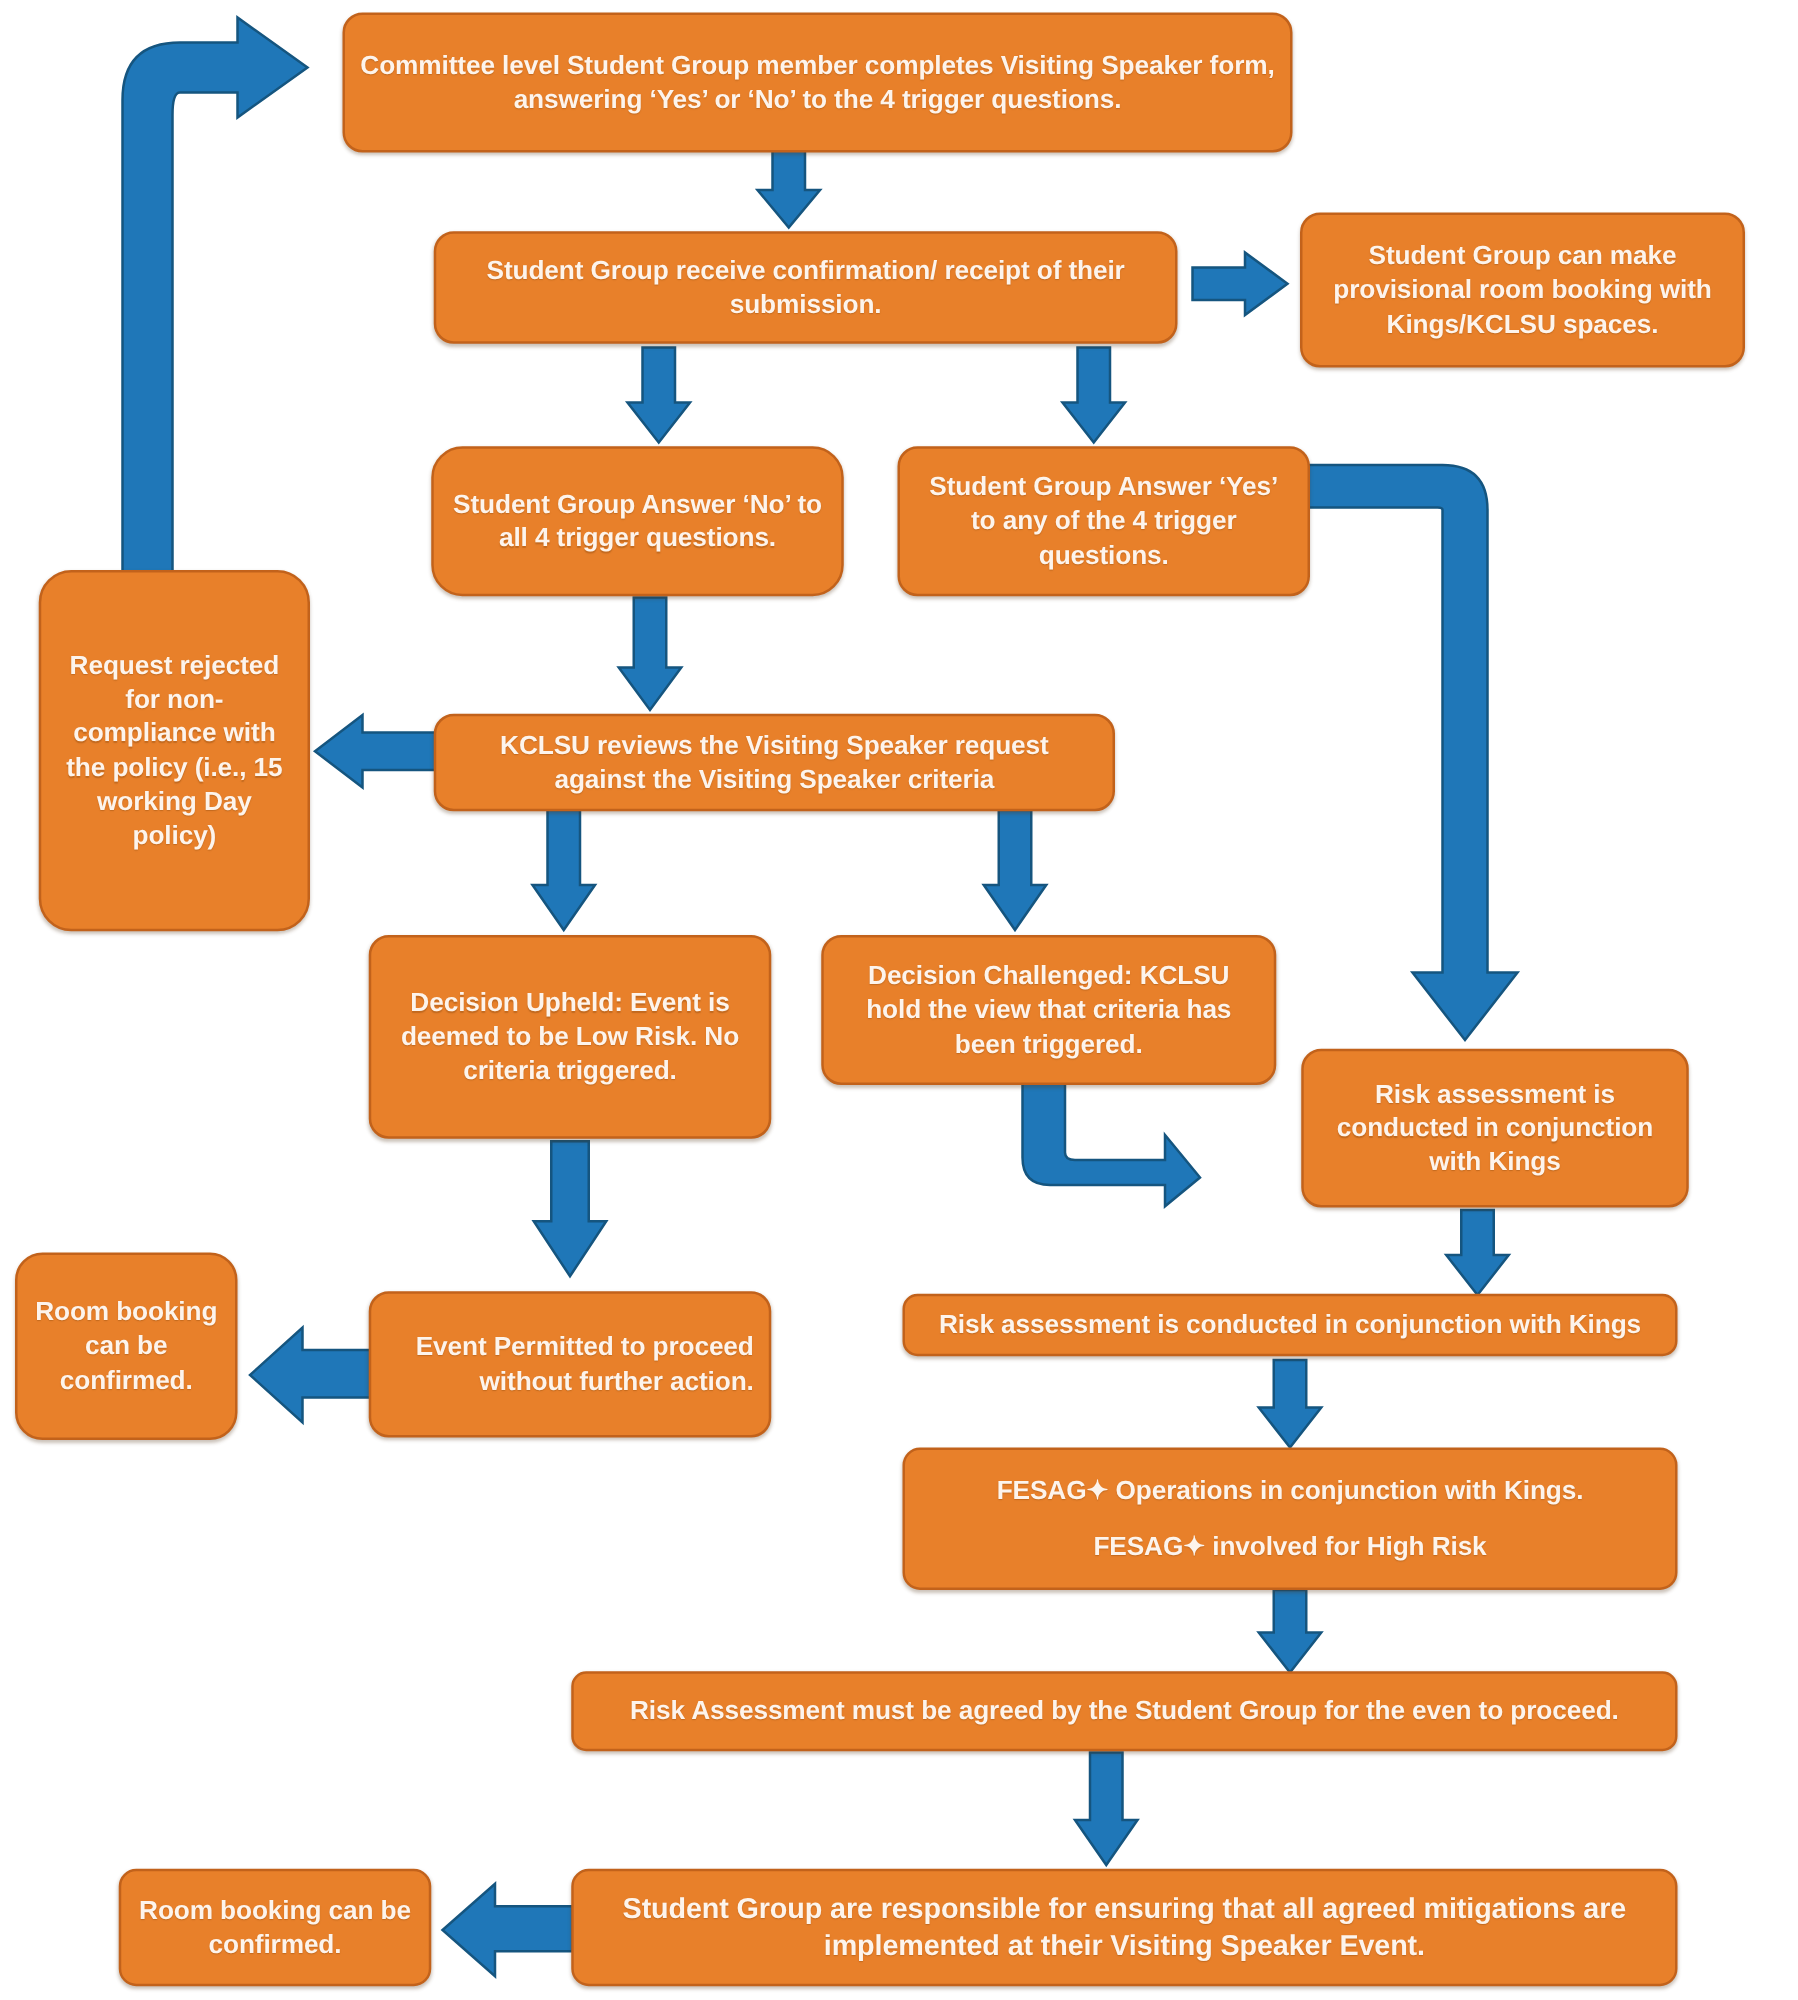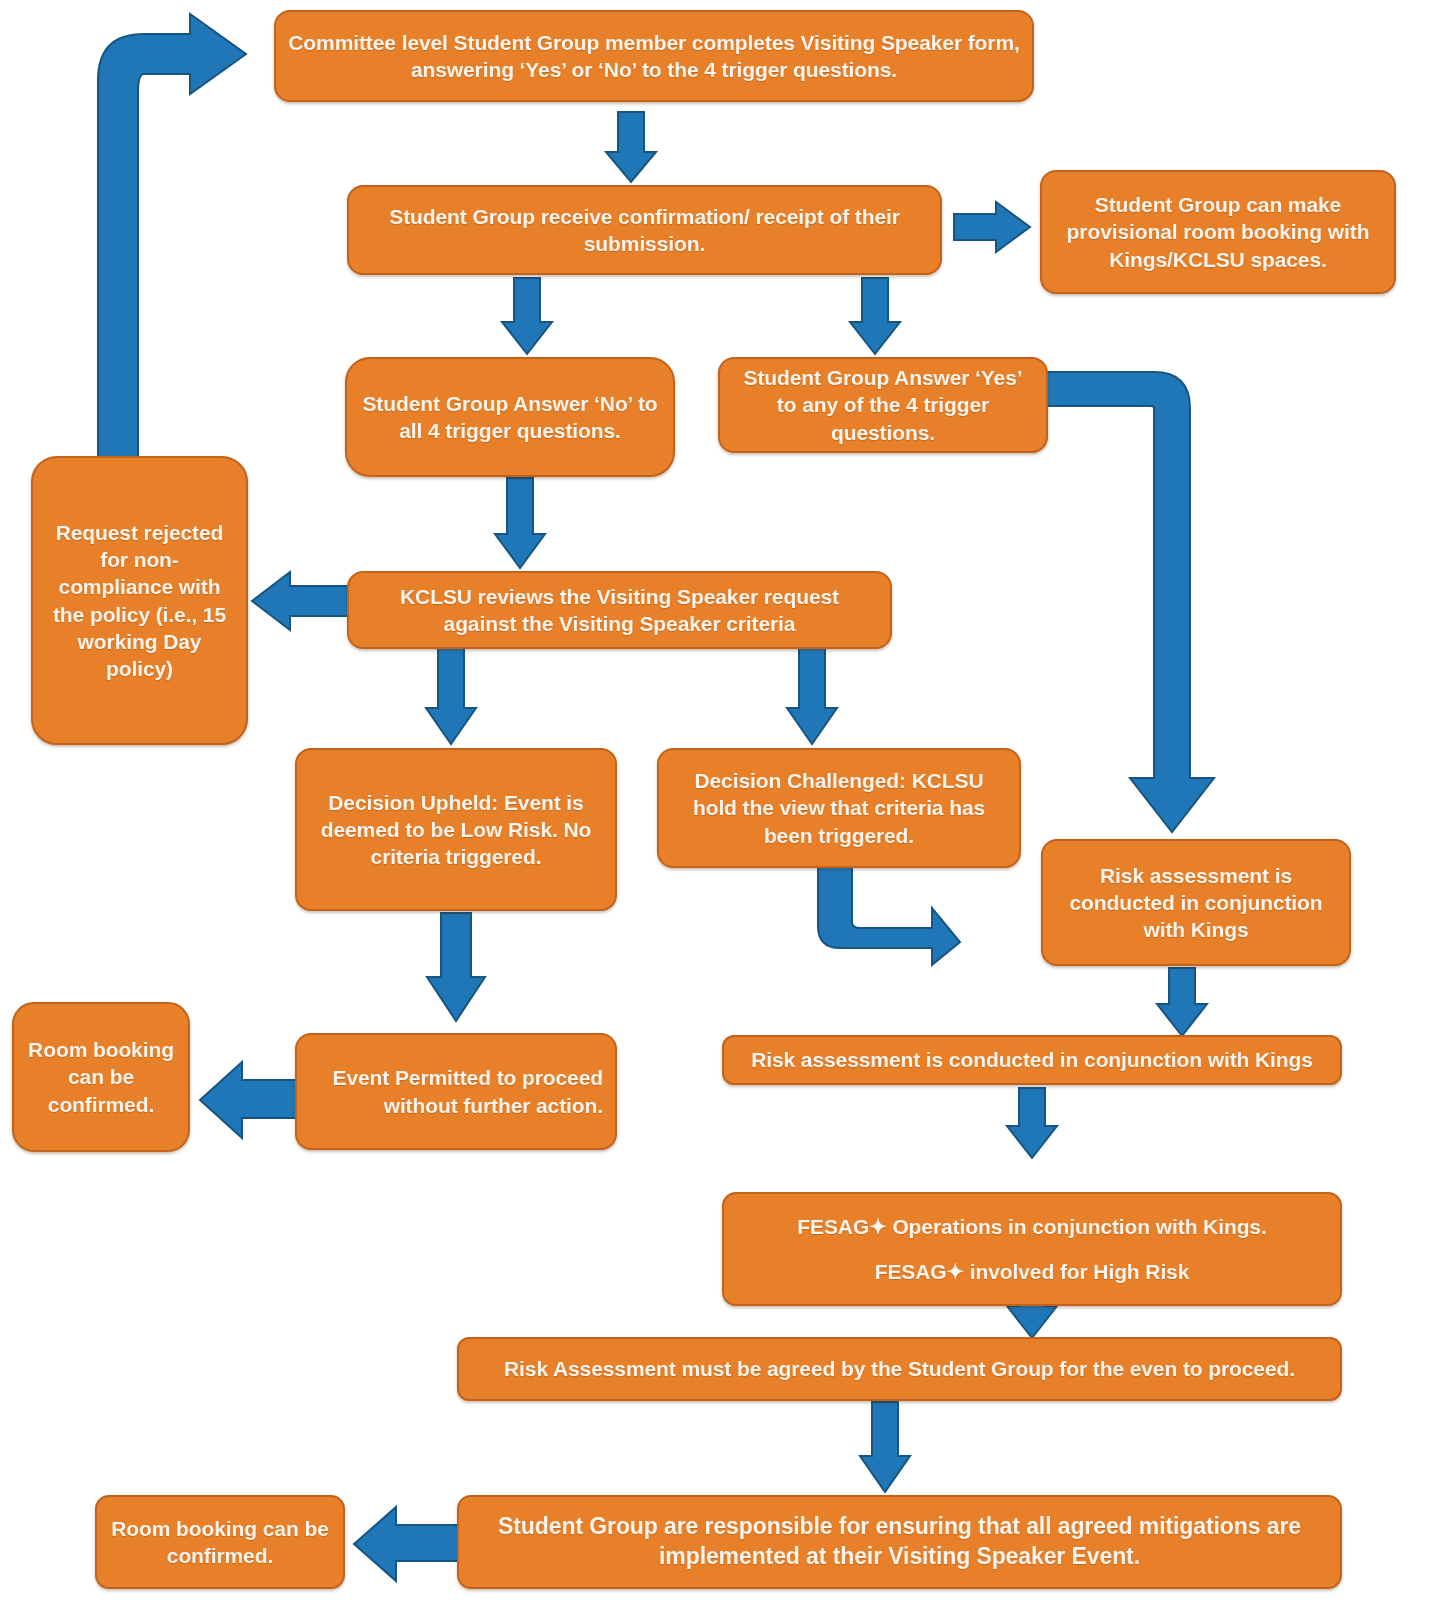--- a/index.html
+++ b/index.html
@@ -33,21 +33,20 @@
     line-height: 1.30;
     letter-spacing: -0.1px;
     text-shadow: 0 1px 1px rgba(120,60,10,0.35);
     box-shadow: 0 2px 3px rgba(80,50,20,0.30);
     white-space: pre-line;
   }
   .node.two-line-gap {
     flex-direction: column;
     justify-content: center;
     gap: 18px;
-    margin-top: 34px;
   }
   .arrow-svg {
     position: absolute;
     overflow: visible;
     pointer-events: none;
   }
   .arrow-shape {
     fill: #1F77B8;
     stroke: #15557F;
     stroke-width: 2;
@@ -124,29 +123,29 @@
   </svg>
 
   <svg class="arrow-svg" style="left:858px; top:1402px; width:54px; height:92px;" viewBox="0 0 54 92">
     <path class="arrow-shape" d="M 14 0 L 40 0 L 40 54 L 52 54 L 27 90 L 2 54 L 14 54 Z"></path>
   </svg>
 
   <svg class="arrow-svg" style="left:352px; top:1505px; width:108px; height:78px;" viewBox="0 0 108 78">
     <path class="arrow-shape" d="M 106 20 L 44 20 L 44 2 L 2 39 L 44 76 L 44 56 L 106 56 Z"></path>
   </svg>
 
-  <div class="node" style="left:274px; top:10px; width:760px; height:92px; font-size:21px;">Committee level Student Group member completes Visiting Speaker form, answering ‘Yes’ or ‘No’ to the 4 trigger questions.</div>
+  <div class="node" style="left:274px; top:10px; width:760px; height:112px; font-size:21px;">Committee level Student Group member completes Visiting Speaker form, answering ‘Yes’ or ‘No’ to the 4 trigger questions.</div>
 
   <div class="node" style="left:347px; top:185px; width:595px; height:90px; font-size:21px;">Student Group receive confirmation/ receipt of their submission.</div>
 
   <div class="node" style="left:1040px; top:170px; width:356px; height:124px; font-size:21px;">Student Group can make provisional room booking with Kings/KCLSU spaces.</div>
 
   <div class="node" style="left:345px; top:357px; width:330px; height:120px; font-size:21px;border-radius:25px;">Student Group Answer ‘No’ to all 4 trigger questions.</div>
 
-  <div class="node" style="left:718px; top:357px; width:330px; height:96px; font-size:21px;">Student Group Answer ‘Yes’ to any of the 4 trigger questions.</div>
+  <div class="node" style="left:718px; top:357px; width:330px; height:120px; font-size:21px;">Student Group Answer ‘Yes’ to any of the 4 trigger questions.</div>
 
   <div class="node" style="left:31px; top:456px; width:217px; height:289px; font-size:21px; border-radius:26px;">Request rejected for non-compliance with the policy (i.e., 15 working Day policy)</div>
 
   <div class="node" style="left:347px; top:571px; width:545px; height:78px; font-size:21px;">KCLSU reviews the Visiting Speaker request against the Visiting Speaker criteria</div>
 
   <div class="node" style="left:295px; top:748px; width:322px; height:163px; font-size:21px;">Decision Upheld: Event is deemed to be Low Risk. No criteria triggered.</div>
 
   <div class="node" style="left:657px; top:748px; width:364px; height:120px; font-size:21px;">Decision Challenged: KCLSU hold the view that criteria has been triggered.</div>
 
   <div class="node" style="left:1041px; top:839px; width:310px; height:127px; font-size:21px;">Risk assessment is conducted in conjunction with Kings</div>

